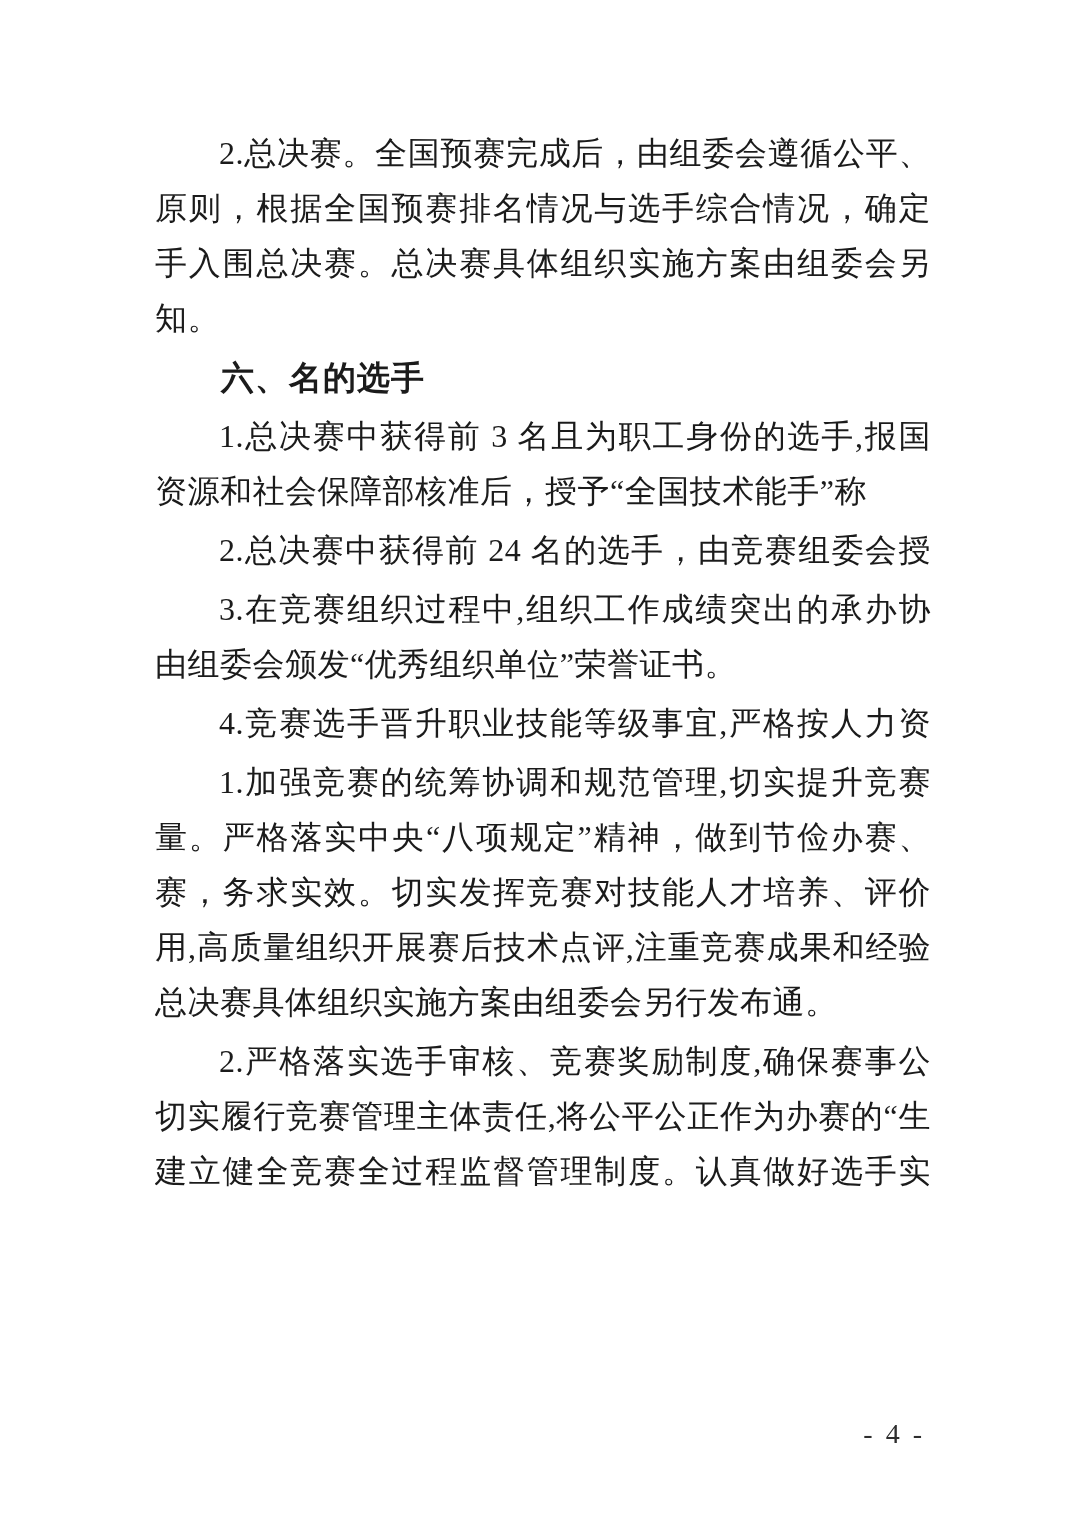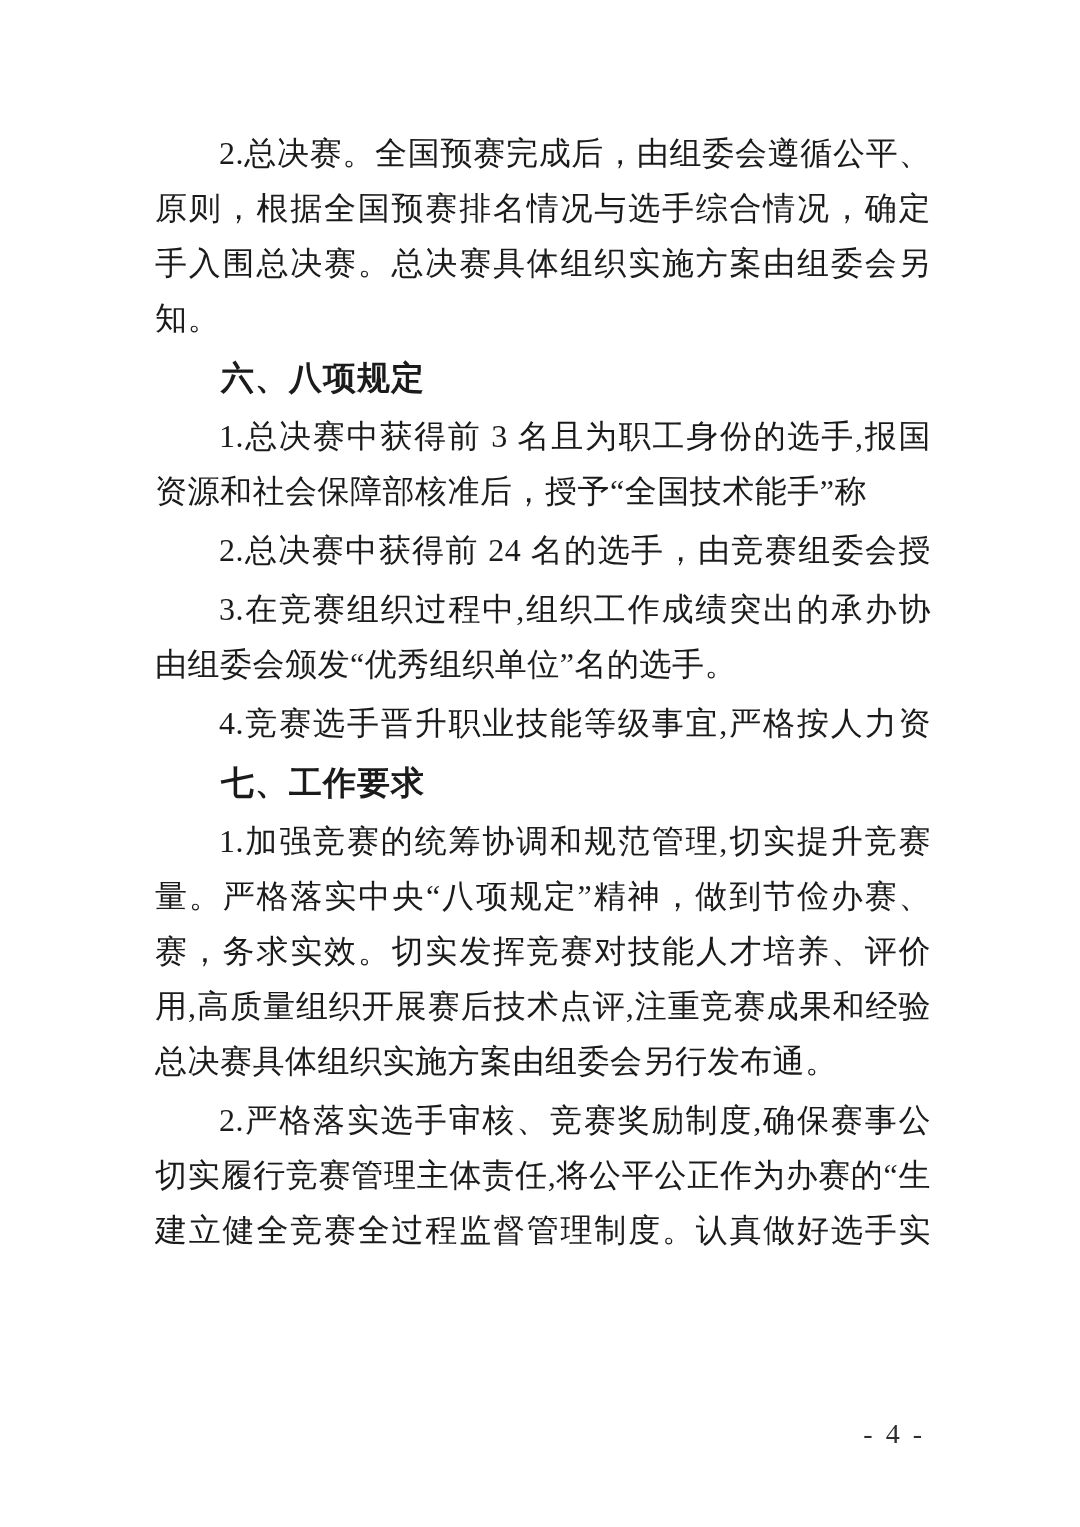--- a/index.html
+++ b/index.html
@@ -61,41 +61,40 @@
 <div class="page">
   <div class="page-content">
 
     <div class="block">
       <div class="line justify indent">2.总决赛。全国预赛完成后，由组委会遵循公平、公正的</div>
       <div class="line justify">原则，根据全国预赛排名情况与选手综合情况，确定 50 名选</div>
       <div class="line justify">手入围总决赛。总决赛具体组织实施方案由组委会另行发布通</div>
       <div class="line">知。</div>
     </div>
 
-    <div class="block heading">六、八项规定</div>
+    <div class="block heading">六、名的选手</div>
 
     <div class="block">
       <div class="line justify indent">1.总决赛中获得前 3 名且为职工身份的选手,报国家人力</div>
       <div class="line">资源和社会保障部核准后，授予“全国技术能手”称号。</div>
     </div>
 
     <div class="block">
       <div class="line justify indent">2.总决赛中获得前 24 名的选手，由竞赛组委会授予荣誉</div>
     </div>
 
     <div class="block">
       <div class="line justify indent">3.在竞赛组织过程中,组织工作成绩突出的承办协办单位，</div>
-      <div class="line">由组委会颁发“优秀组织单位”名的选手。</div>
+      <div class="line">由组委会颁发“优秀组织单位”荣誉证书。</div>
     </div>
 
     <div class="block">
       <div class="line justify indent">4.竞赛选手晋升职业技能等级事宜,严格按人力资源和社</div>
     </div>
 
-    <div class="block heading">七、工作要求</div>
 
     <div class="block">
       <div class="line justify indent">1.加强竞赛的统筹协调和规范管理,切实提升竞赛工作质</div>
       <div class="line justify">量。严格落实中央“八项规定”精神，做到节俭办赛、廉洁办</div>
       <div class="line justify">赛，务求实效。切实发挥竞赛对技能人才培养、评价的促进作</div>
       <div class="line justify">用,高质量组织开展赛后技术点评,注重竞赛成果和经验交流,</div>
       <div class="line">总决赛具体组织实施方案由组委会另行发布通。</div>
     </div>
 
     <div class="block">

